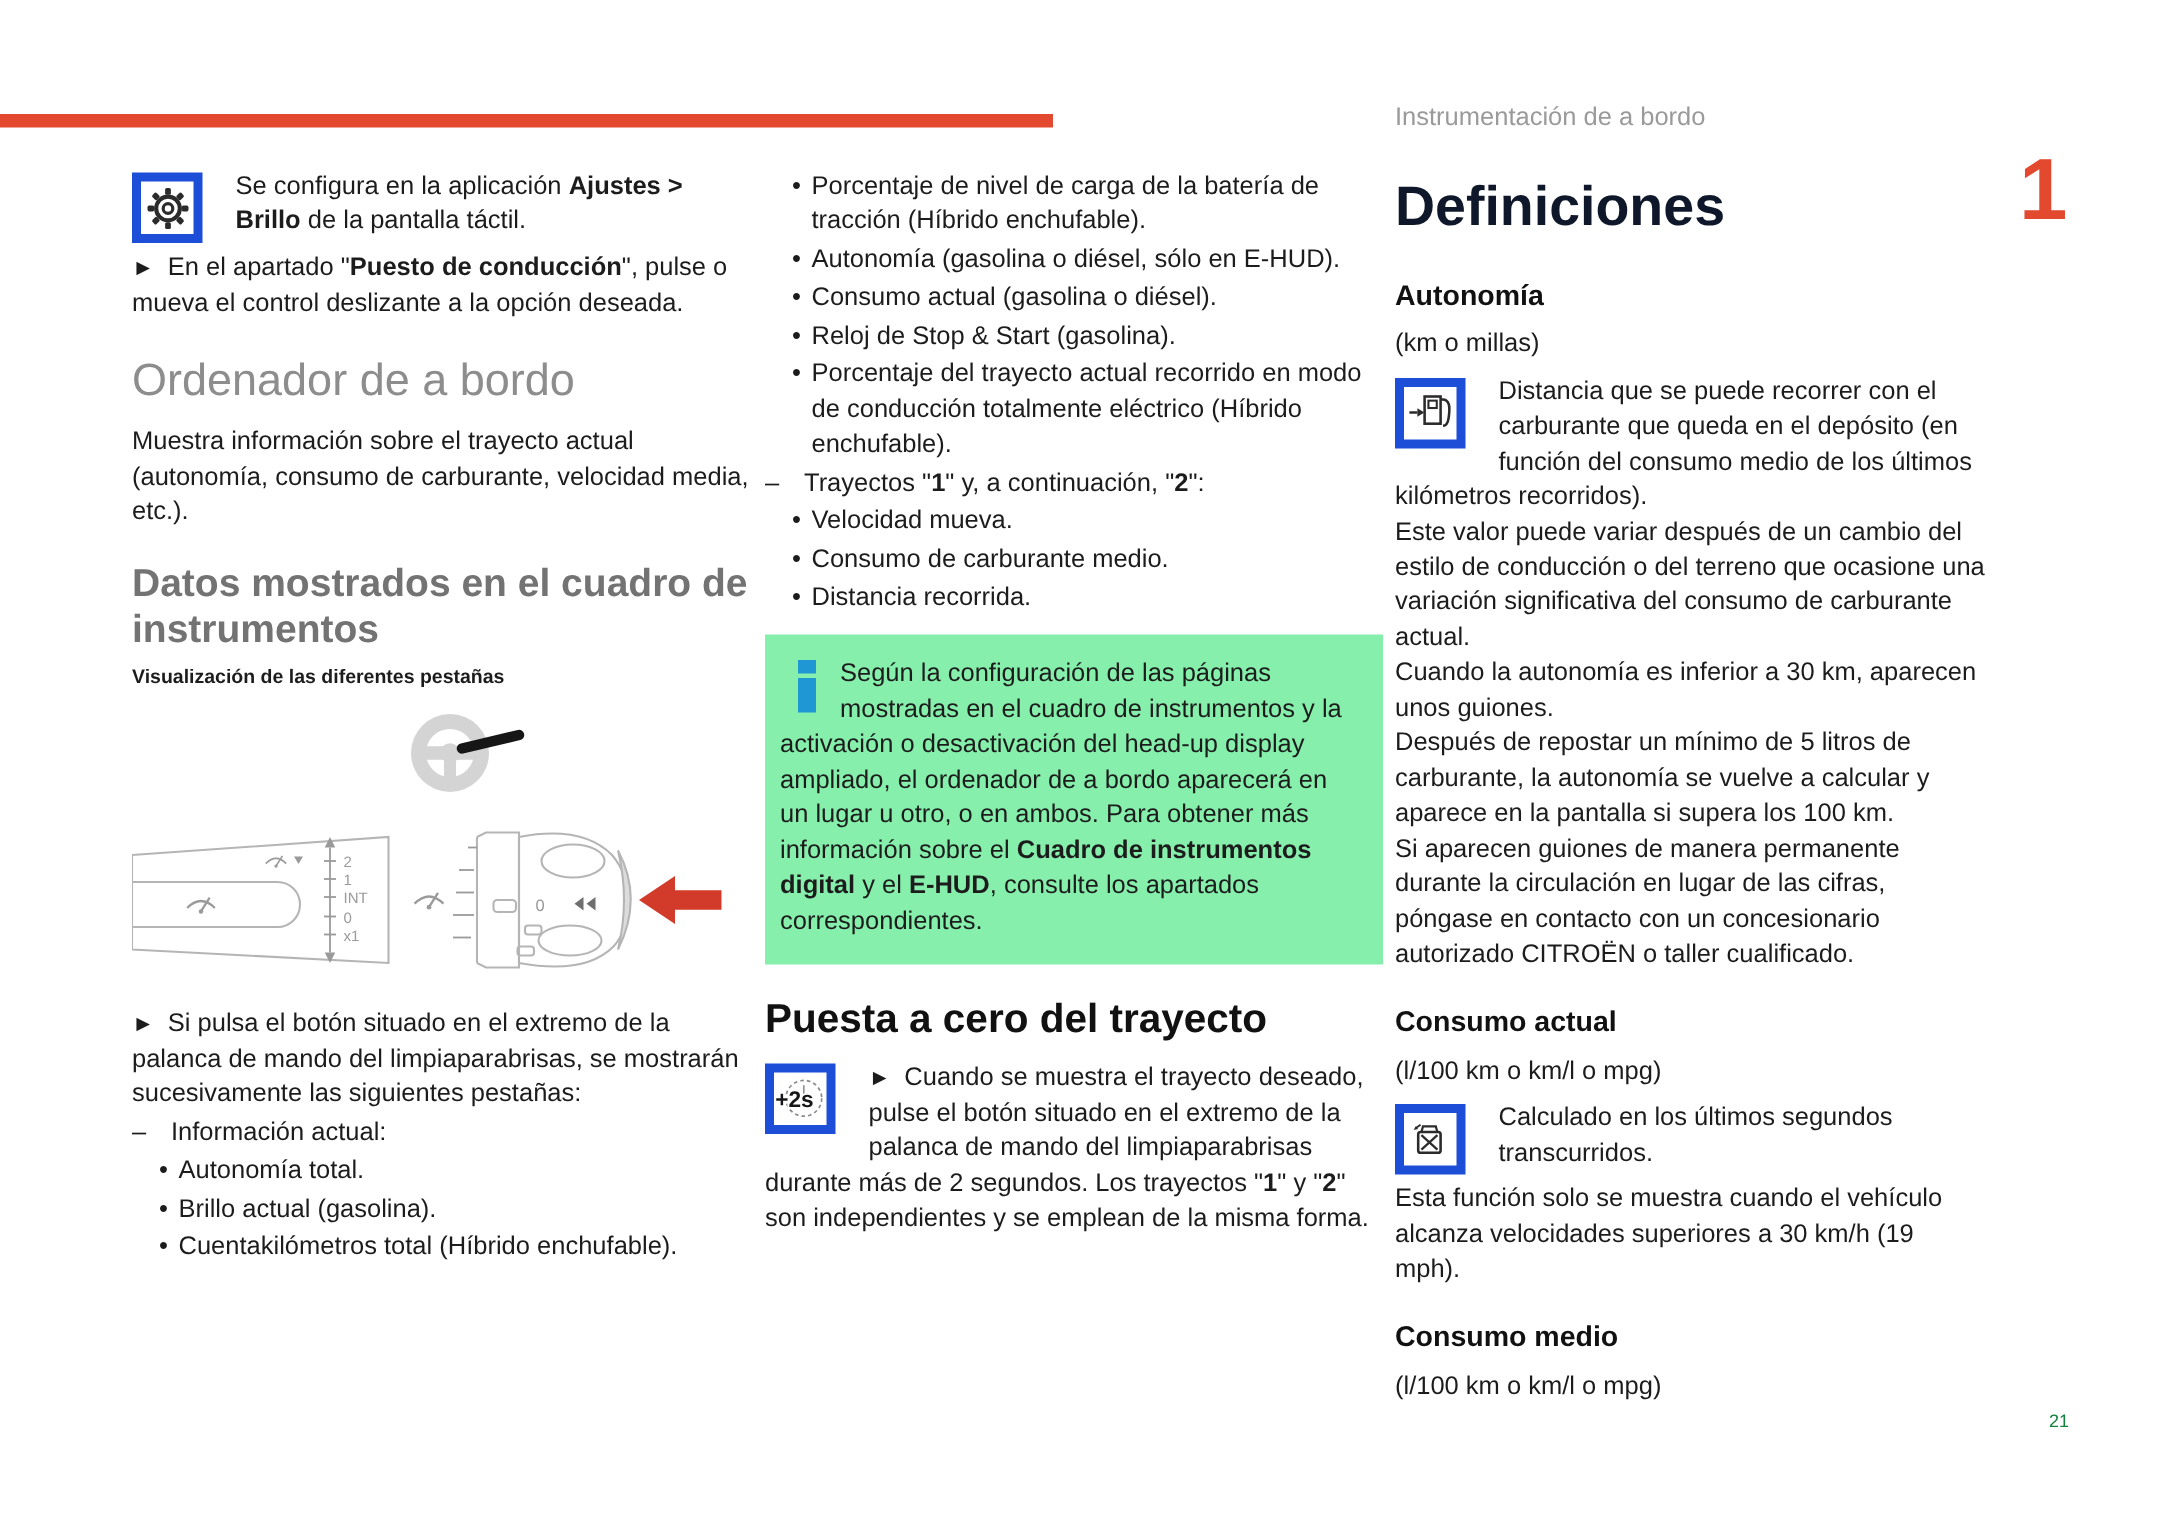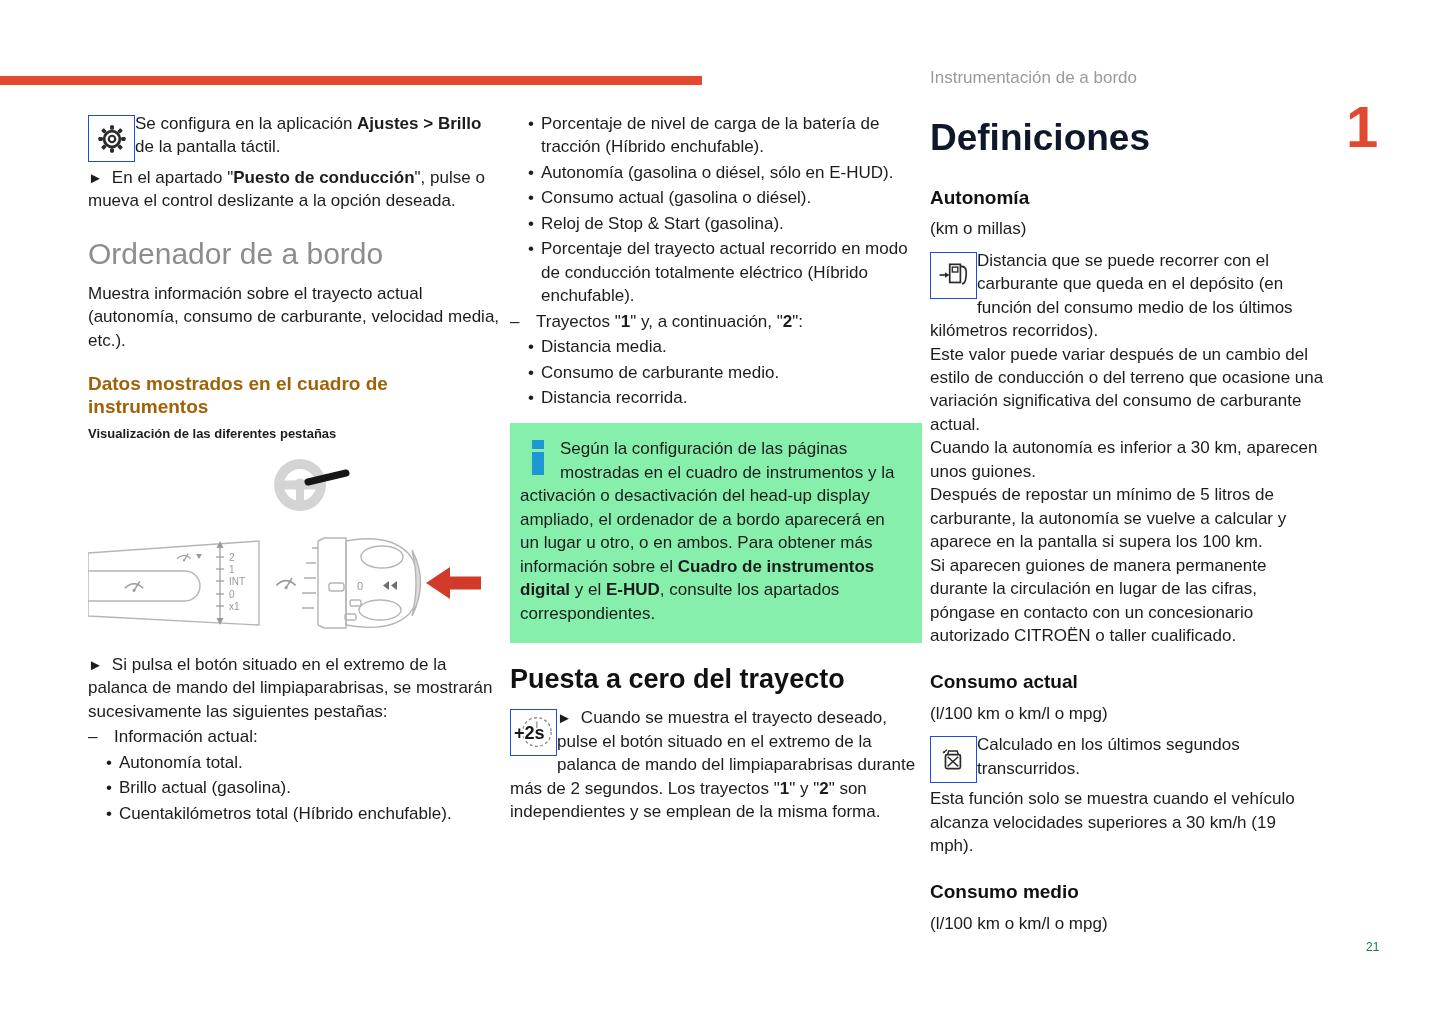--- a/index.html
+++ b/index.html
@@ -17,30 +17,30 @@
   .col{position:absolute;top:112px;font-size:17px;line-height:1.38;}
   #col1{left:88px;width:414px;}
   #col2{left:510px;width:412px;}
   #col3{left:930px;width:394px;}
 
   .p{margin:0;}
   .clear{clear:left;}
   b{font-weight:bold;}
 
   .h-gray{font-size:30px;font-weight:400;color:#8d8d8d;margin:24px 0 12px;line-height:1.1;}
-  .h-big{font-size:19px;font-weight:bold;line-height:1.22;margin:20px 0 6px;color:#a16207;}
+  .h-big{font-size:26px;font-weight:bold;line-height:1.22;margin:20px 0 6px;color:#737373;}
   .h-visual{font-size:13px;font-weight:bold;margin:4px 0 8px;}
   .h-def{font-size:37px;font-weight:bold;margin:0 0 4px;color:#0f172a;}
   .h-small{font-size:19px;font-weight:bold;margin:22px 0 6px;color:#111;}
   .h-puesta{font-size:27px;font-weight:bold;margin:18px 0 8px;color:#111;}
   .unit{margin:0 0 8px;}
 
-  .iconbox{width:47px;height:47px;border:1px solid #1d4ed8;background:#fff;
+  .iconbox{width:47px;height:47px;border:6px solid #1d4ed8;background:#fff;
     display:flex;align-items:center;justify-content:center;
-    float:left;margin:3px 0 4px 0;box-sizing:border-box;}
+    float:left;margin:3px 22px 4px 0;box-sizing:border-box;}
 
   .arrow-marker{display:inline-block;margin-right:9px;font-size:15px;}
 
   .d-row{display:flex;margin-top:2px;}
   .d-row .marker{flex:0 0 26px;}
   .b-row{display:flex;margin-top:2px;}
   .b-row .marker{flex:0 0 13px;margin-left:18px;}
   .b-row .txt,.d-row .txt{flex:1 1 auto;}
 
   .infobox{background:#86efac;margin:14px 0 16px;padding:14px 14px 18px 10px;}
@@ -211,21 +211,21 @@
       <span class="marker">•</span>
       <span class="txt">Porcentaje del trayecto actual recorrido en modo de conducción totalmente eléctrico (Híbrido enchufable).</span>
     </div>
 
     <div class="d-row">
       <span class="marker">–</span>
       <span class="txt"><span>Trayectos "</span><b>1</b><span>" y, a continuación, "</span><b>2</b><span>":</span></span>
     </div>
     <div class="b-row">
       <span class="marker">•</span>
-      <span class="txt">Distancia media.</span>
+      <span class="txt">Velocidad mueva.</span>
     </div>
     <div class="b-row">
       <span class="marker">•</span>
       <span class="txt">Consumo de carburante medio.</span>
     </div>
     <div class="b-row">
       <span class="marker">•</span>
       <span class="txt">Distancia recorrida.</span>
     </div>
 

